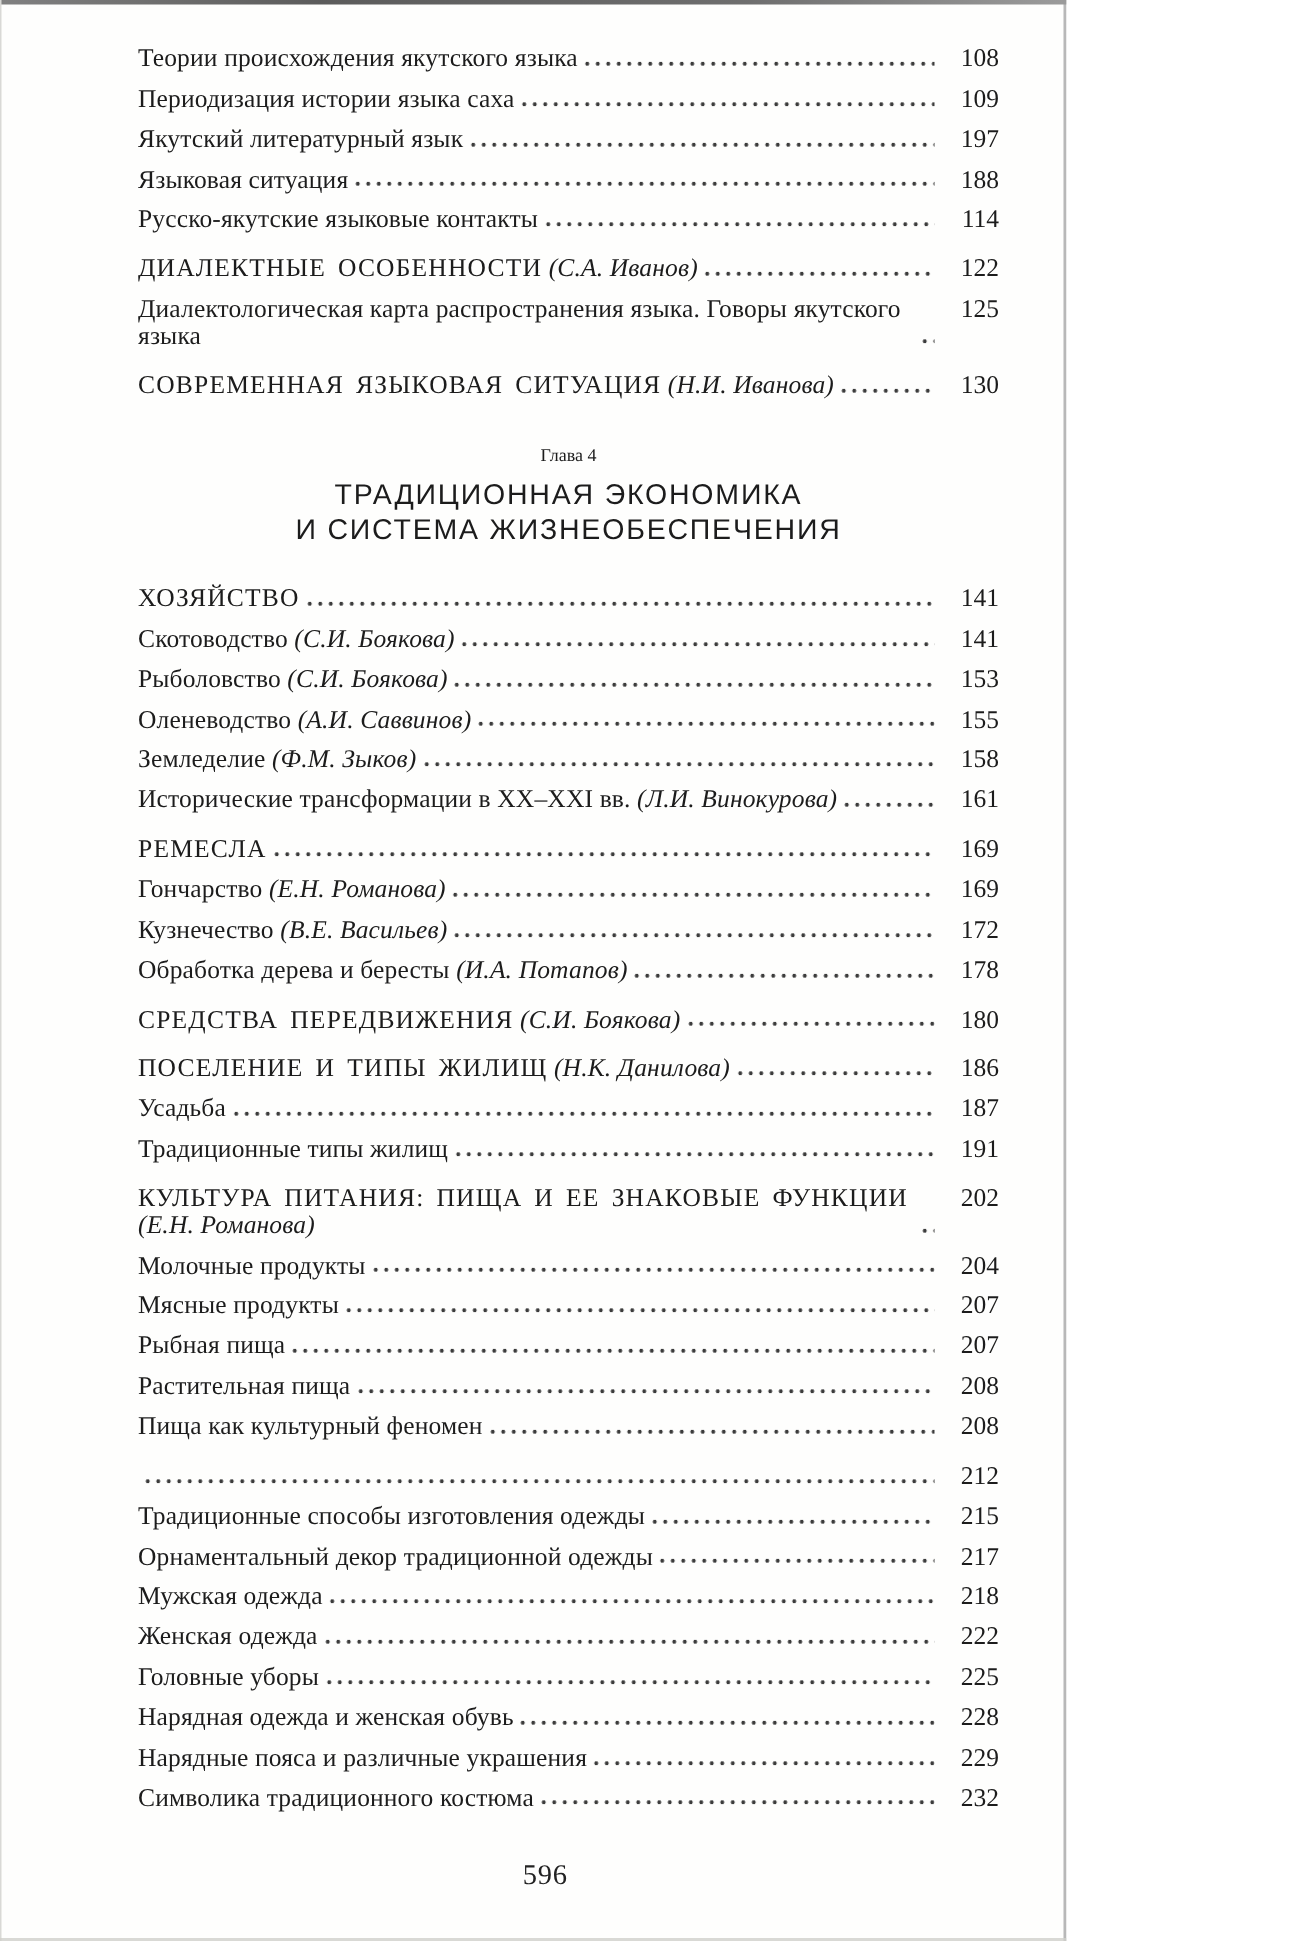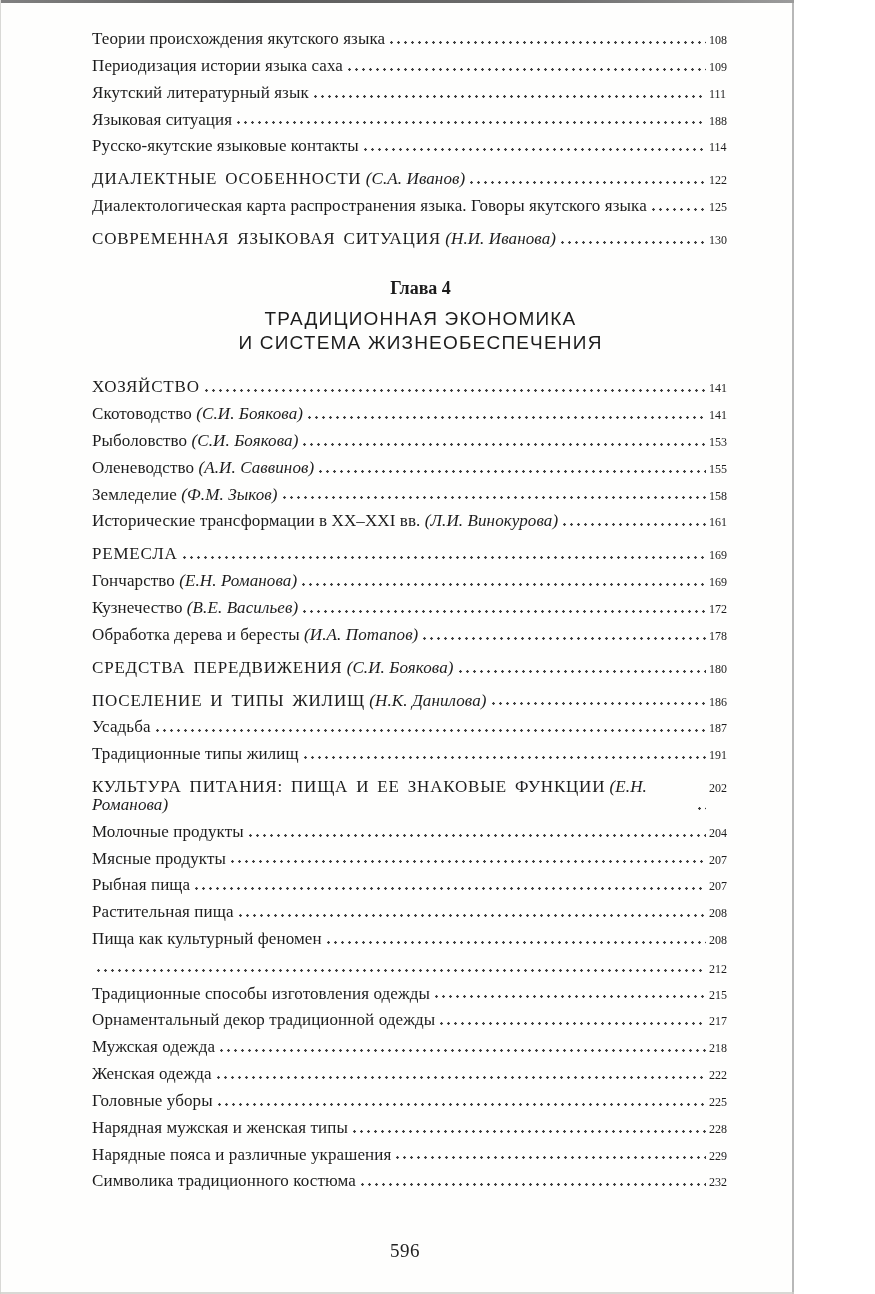--- a/index.html
+++ b/index.html
@@ -2,21 +2,21 @@
 <html><head>
 <meta charset="utf-8">
 <style>
   html, body {
     margin: 0;
     padding: 0;
     background: #ffffff;
   }
   .page {
     position: relative;
-    width: 794px;
+    width: 711px;
     height: 1294px;
     background: #fefefd;
     font-family: "Liberation Serif", "DejaVu Serif", serif;
     color: #1c1c1c;
     overflow: hidden;
     box-sizing: border-box;
   }
   
   .edge-top {
     position: absolute; top: 0; left: 0; right: 0; height: 3px;
@@ -71,32 +71,32 @@
     align-self: stretch;
     margin: 0 3px;
     background-image: radial-gradient(circle, #3c3c3c 1.15px, rgba(0,0,0,0) 1.45px);
     background-size: 7px 5px;
     background-repeat: repeat-x;
     background-position: left calc(100% - 3px);
   }
   .toc-row .pagenum {
     flex: 0 0 auto;
     width: 40px;
-    text-align: left;
-    font-size: 12px;
+    text-align: right;
+    font-size: 17px;
   }
 
   .chapter-heading {
     text-align: center;
     margin: 30px 0 24px 0;
   }
   .chapter-heading .kicker {
     font-family: "Liberation Serif", serif;
-    font-weight: bold;
-    font-size: 18px;
+    font-weight: normal;
+    font-size: 12px;
     margin-bottom: 8px;
   }
   .chapter-heading .title-line {
     font-family: "Liberation Sans", "DejaVu Sans", sans-serif;
     font-weight: normal;
     font-size: 19px;
     letter-spacing: 1.2px;
     line-height: 1.25;
   }
 
@@ -128,21 +128,21 @@
           <span class="pagenum">108</span>
         </div>
         <div class="toc-row">
           <span class="label">Периодизация истории языка саха</span>
           <span class="dots"></span>
           <span class="pagenum">109</span>
         </div>
         <div class="toc-row">
           <span class="label">Якутский литературный язык</span>
           <span class="dots"></span>
-          <span class="pagenum">111</span>
+          <span class="pagenum">197</span>
         </div>
         <div class="toc-row">
           <span class="label">Языковая ситуация</span>
           <span class="dots"></span>
           <span class="pagenum">188</span>
         </div>
         <div class="toc-row">
           <span class="label">Русско-якутские языковые контакты</span>
           <span class="dots"></span>
           <span class="pagenum">114</span>
@@ -294,21 +294,21 @@
           <span class="label">Женская одежда</span>
           <span class="dots"></span>
           <span class="pagenum">222</span>
         </div>
         <div class="toc-row">
           <span class="label">Головные уборы</span>
           <span class="dots"></span>
           <span class="pagenum">225</span>
         </div>
         <div class="toc-row">
-          <span class="label">Нарядная мужская и женская типы</span>
+          <span class="label">Нарядная одежда и женская обувь</span>
           <span class="dots"></span>
           <span class="pagenum">228</span>
         </div>
         <div class="toc-row">
           <span class="label">Нарядные пояса и различные украшения</span>
           <span class="dots"></span>
           <span class="pagenum">229</span>
         </div>
         <div class="toc-row">
           <span class="label">Символика традиционного костюма</span>

